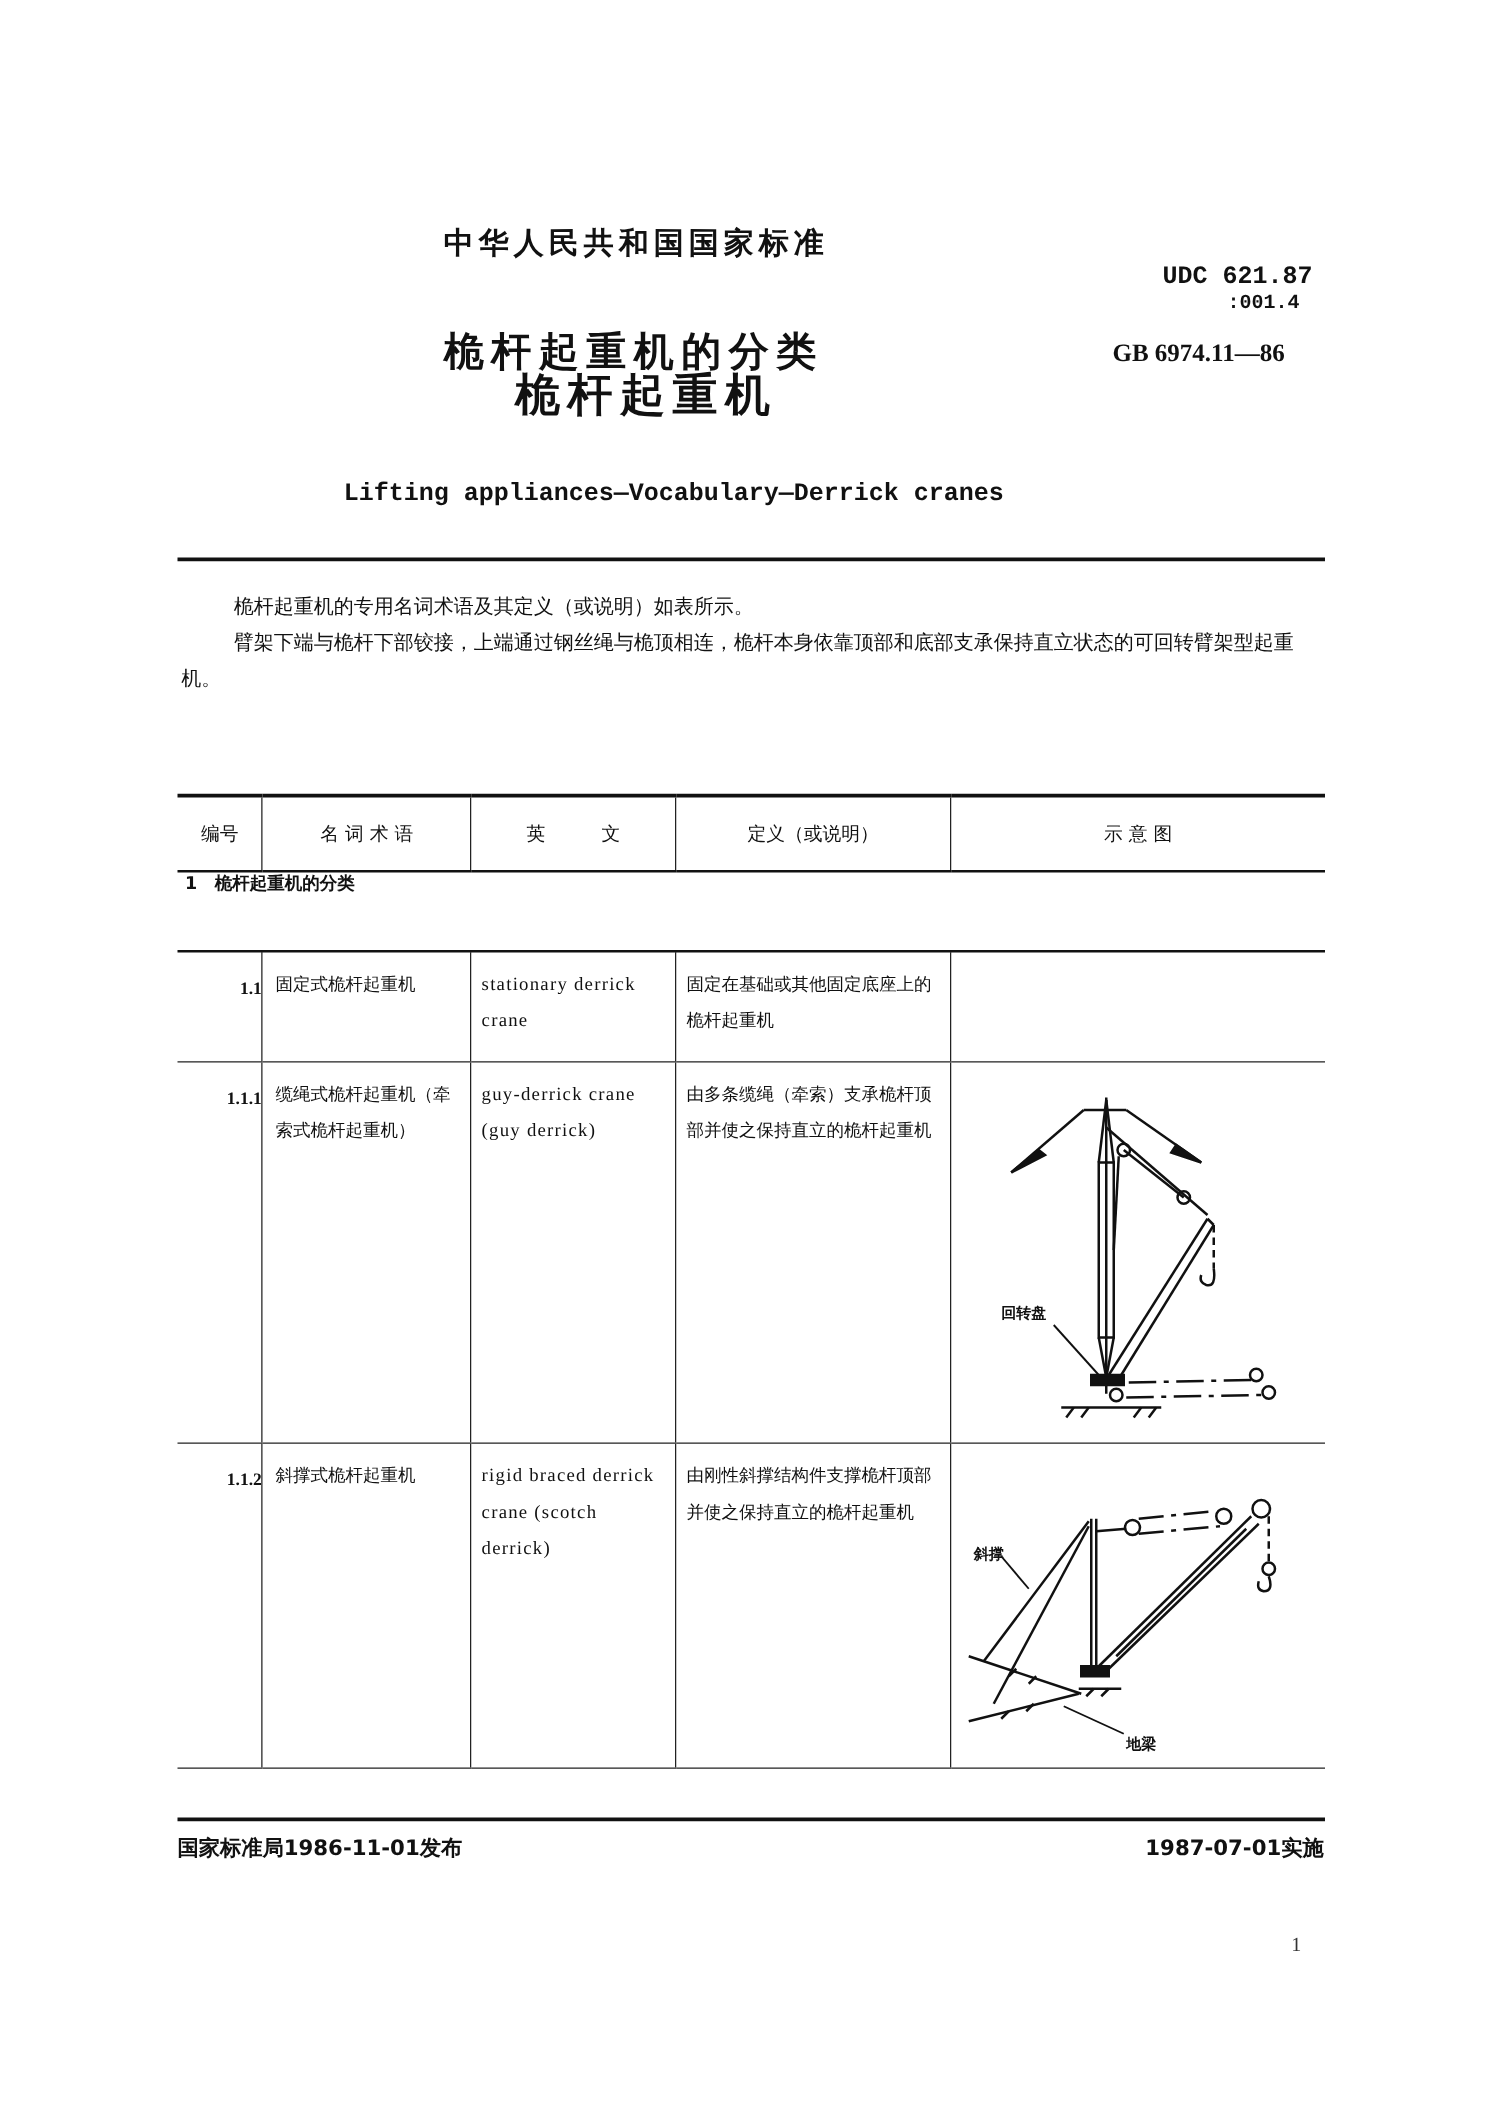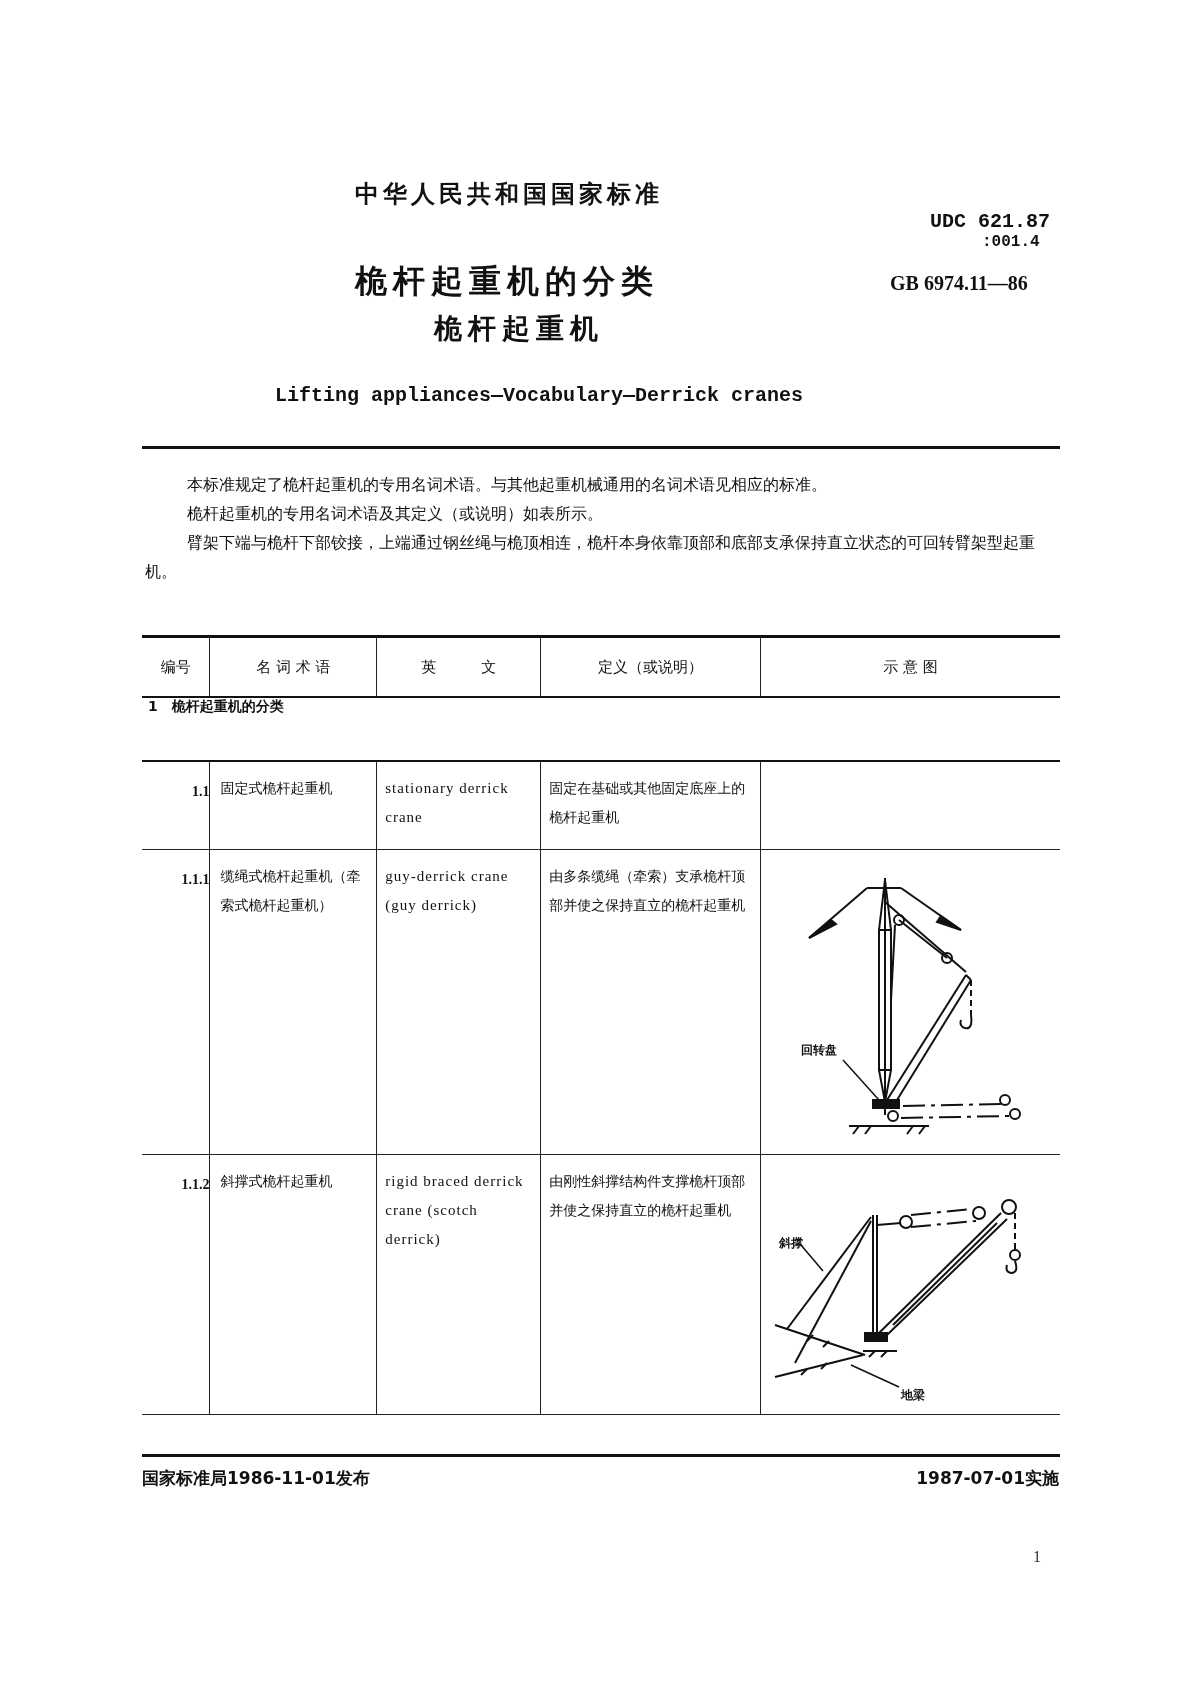--- a/index.html
+++ b/index.html
@@ -3,21 +3,21 @@
   <meta charset="utf-8">
   <style>
     html, body { margin: 0; padding: 0; background: #ffffff; }
     body { width: 1191px; height: 1684px; position: relative; overflow: hidden; color: #111; font-family: "DejaVu Serif", serif; }
     .abs { position: absolute; }
     .std-title { left: 355px; top: 178px; font-family: "DejaVu Sans", sans-serif; font-size: 24px; letter-spacing: 4px; font-weight: bold; }
     .udc { left: 890px; top: 212px; font-family: Liberation Mono, monospace; font-size: 20px; font-weight: bold; line-height: 20px; margin-left: 40px; }
     .udc .sub { display: block; padding-left: 52px; font-size: 16px; }
     .gb { left: 890px; top: 272px; font-family: "Liberation Serif", serif; font-size: 20px; font-weight: bold; }
     .title1 { left: 355px; top: 260px; font-family: "DejaVu Sans", sans-serif; font-size: 32px; letter-spacing: 6px; font-weight: bold; }
-    .title2 { left: 412px; top: 310px; font-family: "DejaVu Sans", sans-serif; font-size: 28px; letter-spacing: 6px; font-weight: bold; margin-left: 22px; }
+    .title2 { left: 412px; top: 292px; font-family: "DejaVu Sans", sans-serif; font-size: 36px; letter-spacing: 6px; font-weight: bold; }
     .title-en { left: 275px; top: 384px; font-family: Liberation Mono, monospace; font-size: 20px; font-weight: bold; }
     .rule { background: #111; height: 3px; }
     .para { font-family: "DejaVu Serif", serif; font-size: 16px; line-height: 29px; }
     .intro { left: 145px; top: 470px; width: 915px; }
     .intro p { margin: 0; text-indent: 42px; }
     table.terms { position: absolute; left: 142px; top: 635px; width: 918px; border-collapse: collapse; font-size: 15px; }
     table.terms td, table.terms th { border-left: 1.5px solid #222; vertical-align: top; padding: 0; }
     table.terms td:first-child, table.terms th:first-child { border-left: none; }
     table.terms th { font-weight: normal; height: 58px; vertical-align: middle; text-align: center; font-family: "DejaVu Sans", sans-serif; font-size: 15px; border-top: 3px solid #111; border-bottom: 2px solid #111; }
     .sect-row td { border-left: none !important; height: 62px; vertical-align: middle; font-family: "DejaVu Sans", sans-serif; font-size: 14px; font-weight: bold; padding-left: 6px !important; border-bottom: 2px solid #111; }
@@ -43,21 +43,20 @@
   <span class="sub">:001.4</span>
 </div>
 <div class="abs title1">桅杆起重机的分类</div>
 <div class="abs gb">GB 6974.11—86</div>
 <div class="abs title2">桅杆起重机</div>
 <div class="abs title-en">Lifting appliances—Vocabulary—Derrick cranes</div>
 
 <div class="abs rule" style="left:142px; top:446px; width:918px;"></div>
 
 <div class="abs para intro">
-  <p>本标准规定了桅杆起重机的专用名词术语。与其他起重机械通用的名词术语见相应的标准。</p>
   <p>桅杆起重机的专用名词术语及其定义（或说明）如表所示。</p>
   <p>臂架下端与桅杆下部铰接，上端通过钢丝绳与桅顶相连，桅杆本身依靠顶部和底部支承保持直立状态的可回转臂架型起重机。</p>
 </div>
 
 <table class="terms">
   <colgroup>
     <col style="width:68px">
       <col style="width:167px">
       <col style="width:164px">
       <col style="width:220px">

